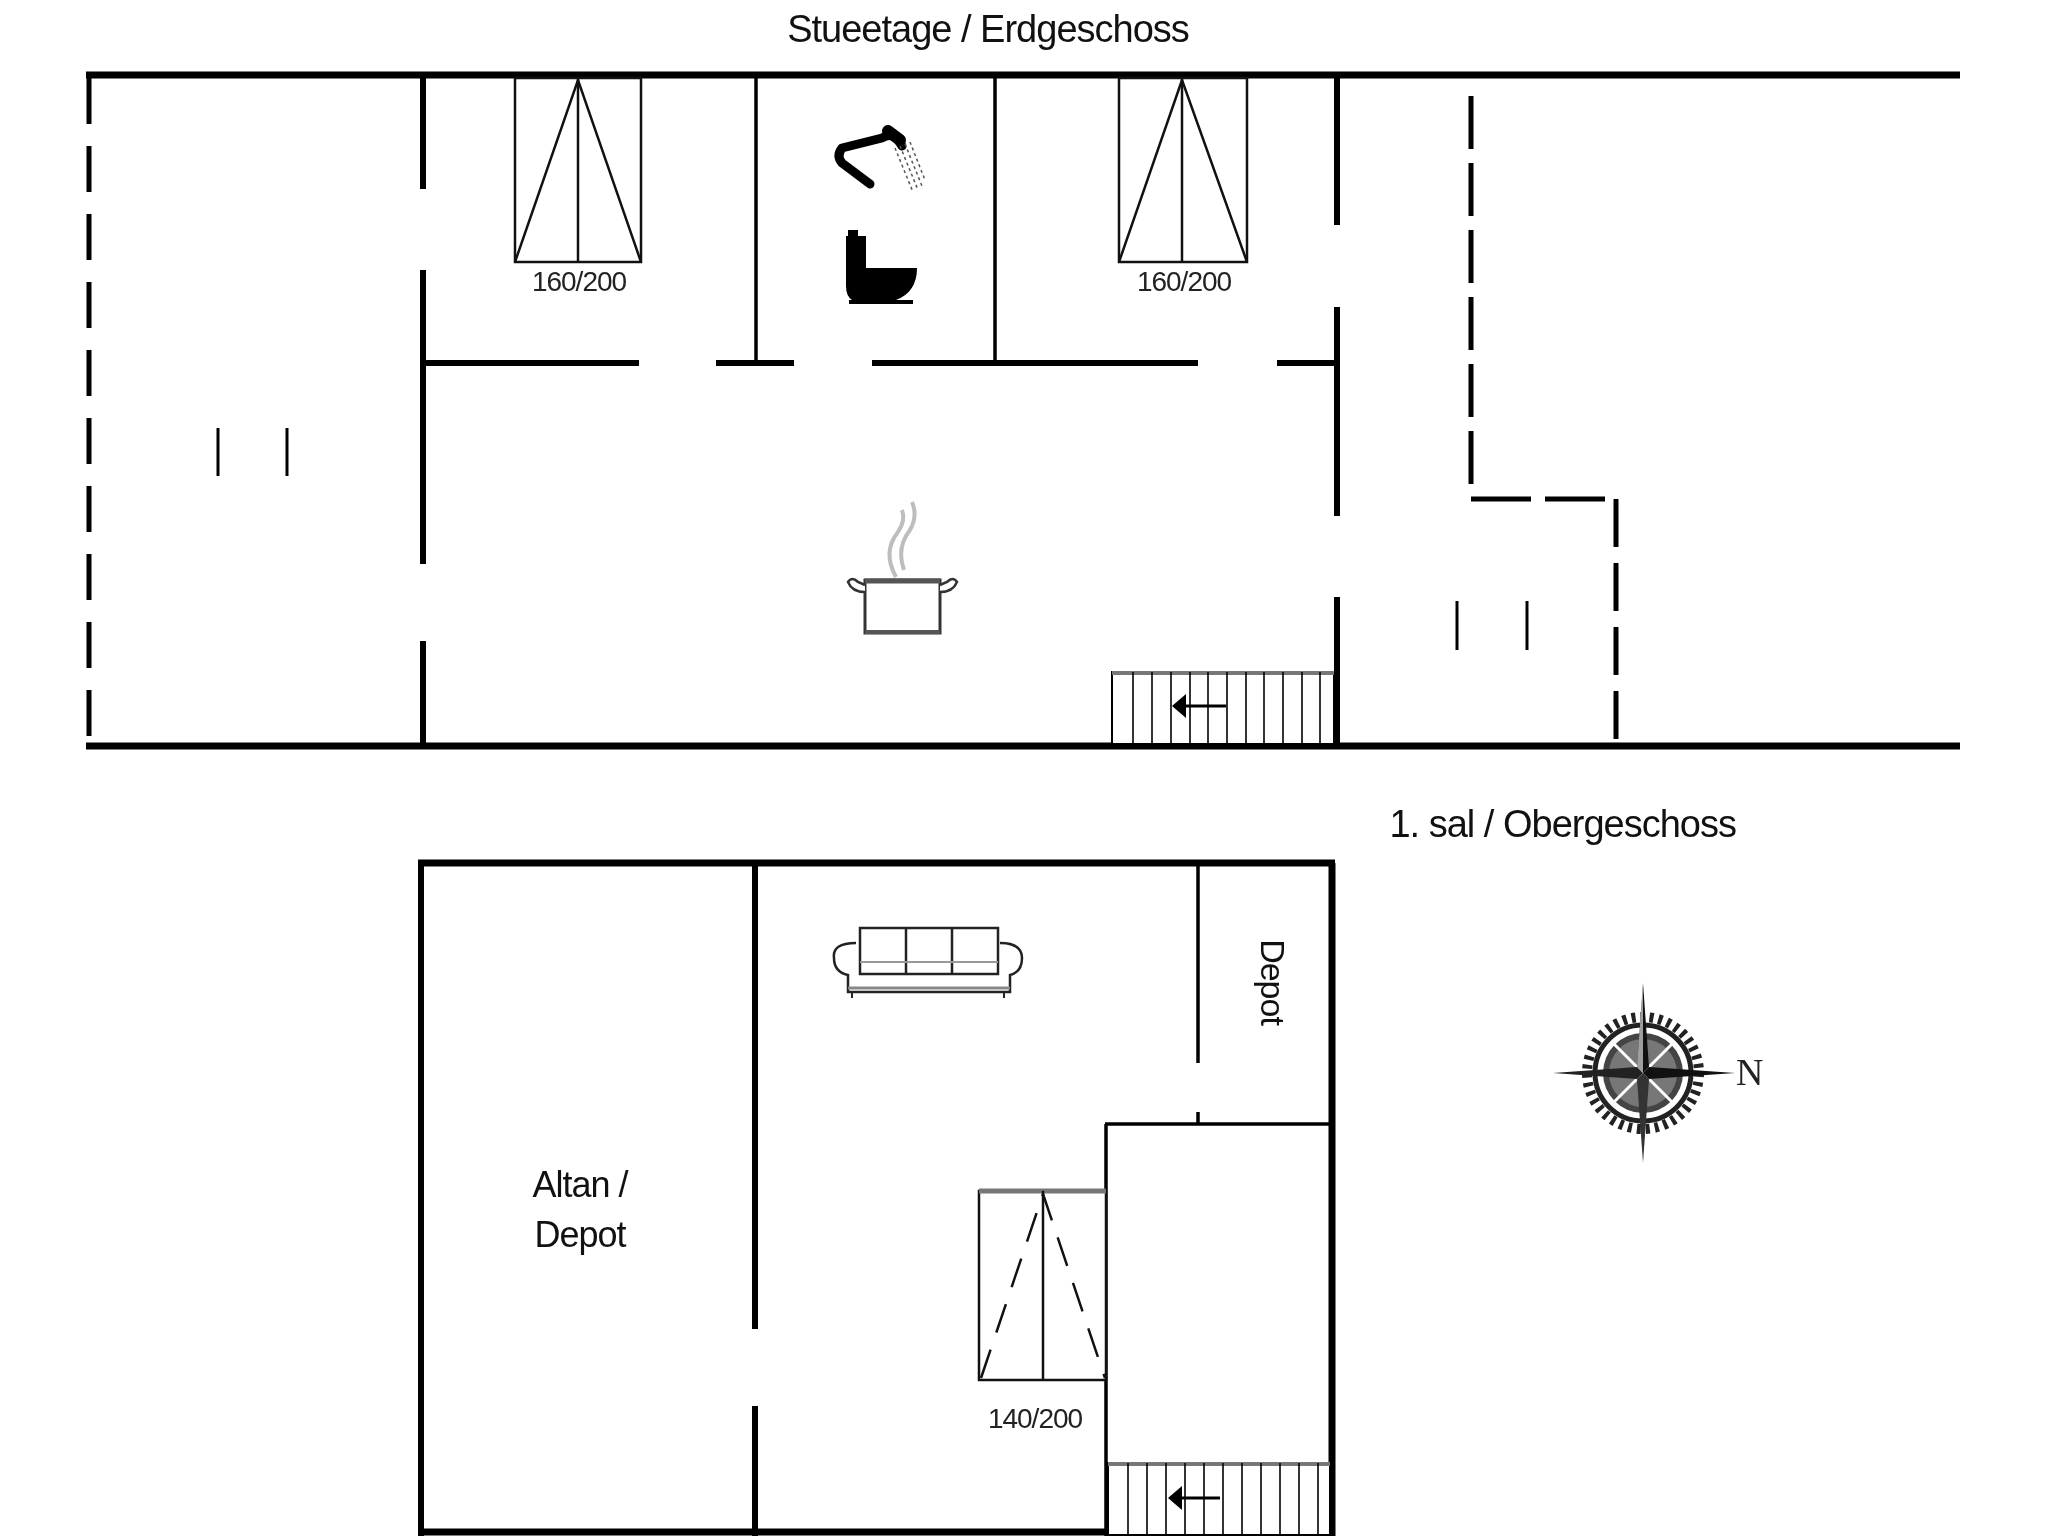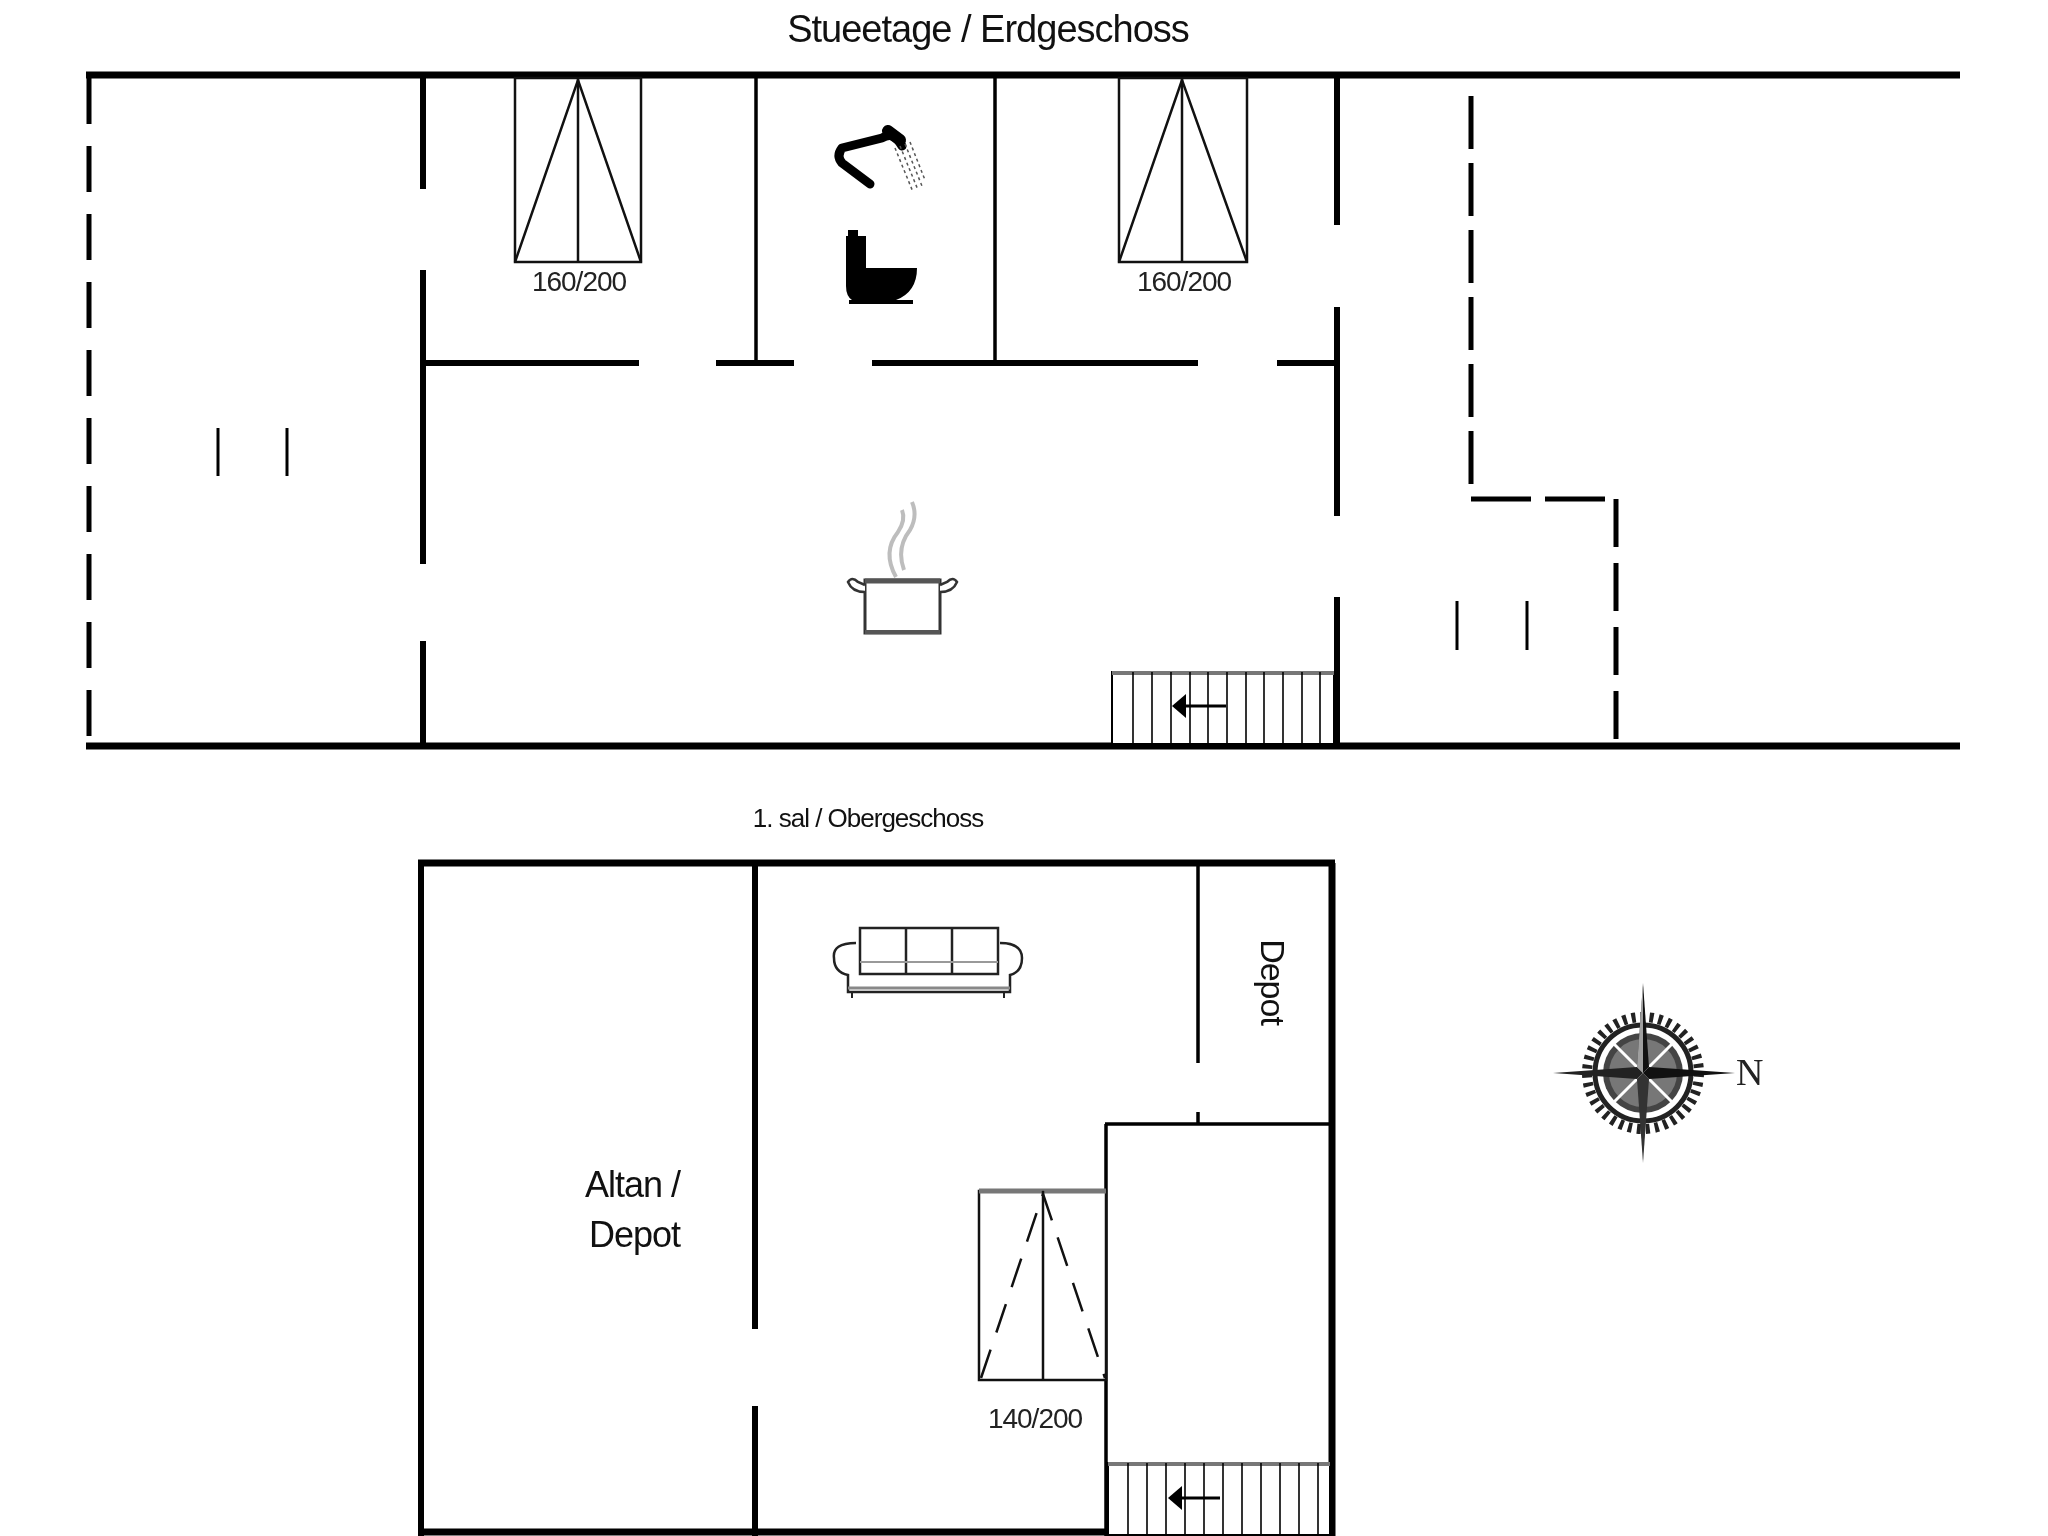--- a/index.html
+++ b/index.html
@@ -9,21 +9,21 @@
   .wall { stroke:#000; stroke-width:6; fill:none; }
   .wall-thin { stroke:#000; stroke-width:3.5; fill:none; }
   .dash { stroke:#000; stroke-width:5; fill:none; stroke-dasharray:46 22; }
   .bed { stroke:#111; stroke-width:2.5; fill:#fff; }
   .label { position:absolute; white-space:nowrap; color:#111; font-family:"Liberation Sans", sans-serif; letter-spacing:-1px; }
 </style>
 </head>
 <body>
 
 <div class="label" style="left:0; width:1886px; top:8px; text-align:center; font-size:38px;margin-left:45px;">Stueetage / Erdgeschoss</div>
-<div class="label" style="left:0; width:1736px; top:803px; text-align:center; font-size:26px;">1. sal / Obergeschoss</div>
+<div class="label" style="left:0; width:1736px; top:803px; text-align:right; font-size:38px;">1. sal / Obergeschoss</div>
 
 <svg width="2048" height="1536" viewBox="0 0 2048 1536">
 
   <g>
 
     <line class="wall-thick" x1="86" y1="75" x2="1960" y2="75"></line>
     <line class="wall-thick" x1="86" y1="746" x2="1960" y2="746"></line>
 
     <line class="dash" x1="89" y1="78" x2="89" y2="742"></line>
 
@@ -183,21 +183,21 @@
     <polygon points="0,90 6,6 0,0 -6,6" fill="#333"></polygon>
     <polygon points="-90,0 -6,-6 0,0 -6,6" fill="#222"></polygon>
     <polygon points="92,0 6,-6 0,0 6,6" fill="#111"></polygon>
     <polygon points="0,-90 0,0 -6,-6" fill="#fff" opacity="0.6"></polygon>
   </g>
 </svg>
 
 <div class="label" style="left:516px; top:266px; width:126px; text-align:center; font-size:28px; color:#222;">160/200</div>
 <div class="label" style="left:1120px; top:266px; width:128px; text-align:center; font-size:28px; color:#222;">160/200</div>
 
-<div class="label" style="left:480px; top:1160px; width:200px; text-align:right; font-size:36px; line-height:50px;">
+<div class="label" style="left:480px; top:1160px; width:200px; text-align:center; font-size:36px; line-height:50px;">
   <div>Altan /</div>
   <div>Depot</div>
 </div>
 
 <div class="label" style="left:1222px; top:962px; width:100px; text-align:center; font-size:34px; transform:rotate(90deg); transform-origin:50px 20px;">Depot</div>
 
 <div class="label" style="left:970px; top:1391px; width:130px; text-align:center; font-size:28px; color:#222;margin-top:12px;">140/200</div>
 
 <div class="label" style="left:1736px; top:1050px; font-size:38px; font-family:'Liberation Serif', serif; color:#222;">N</div>
 

